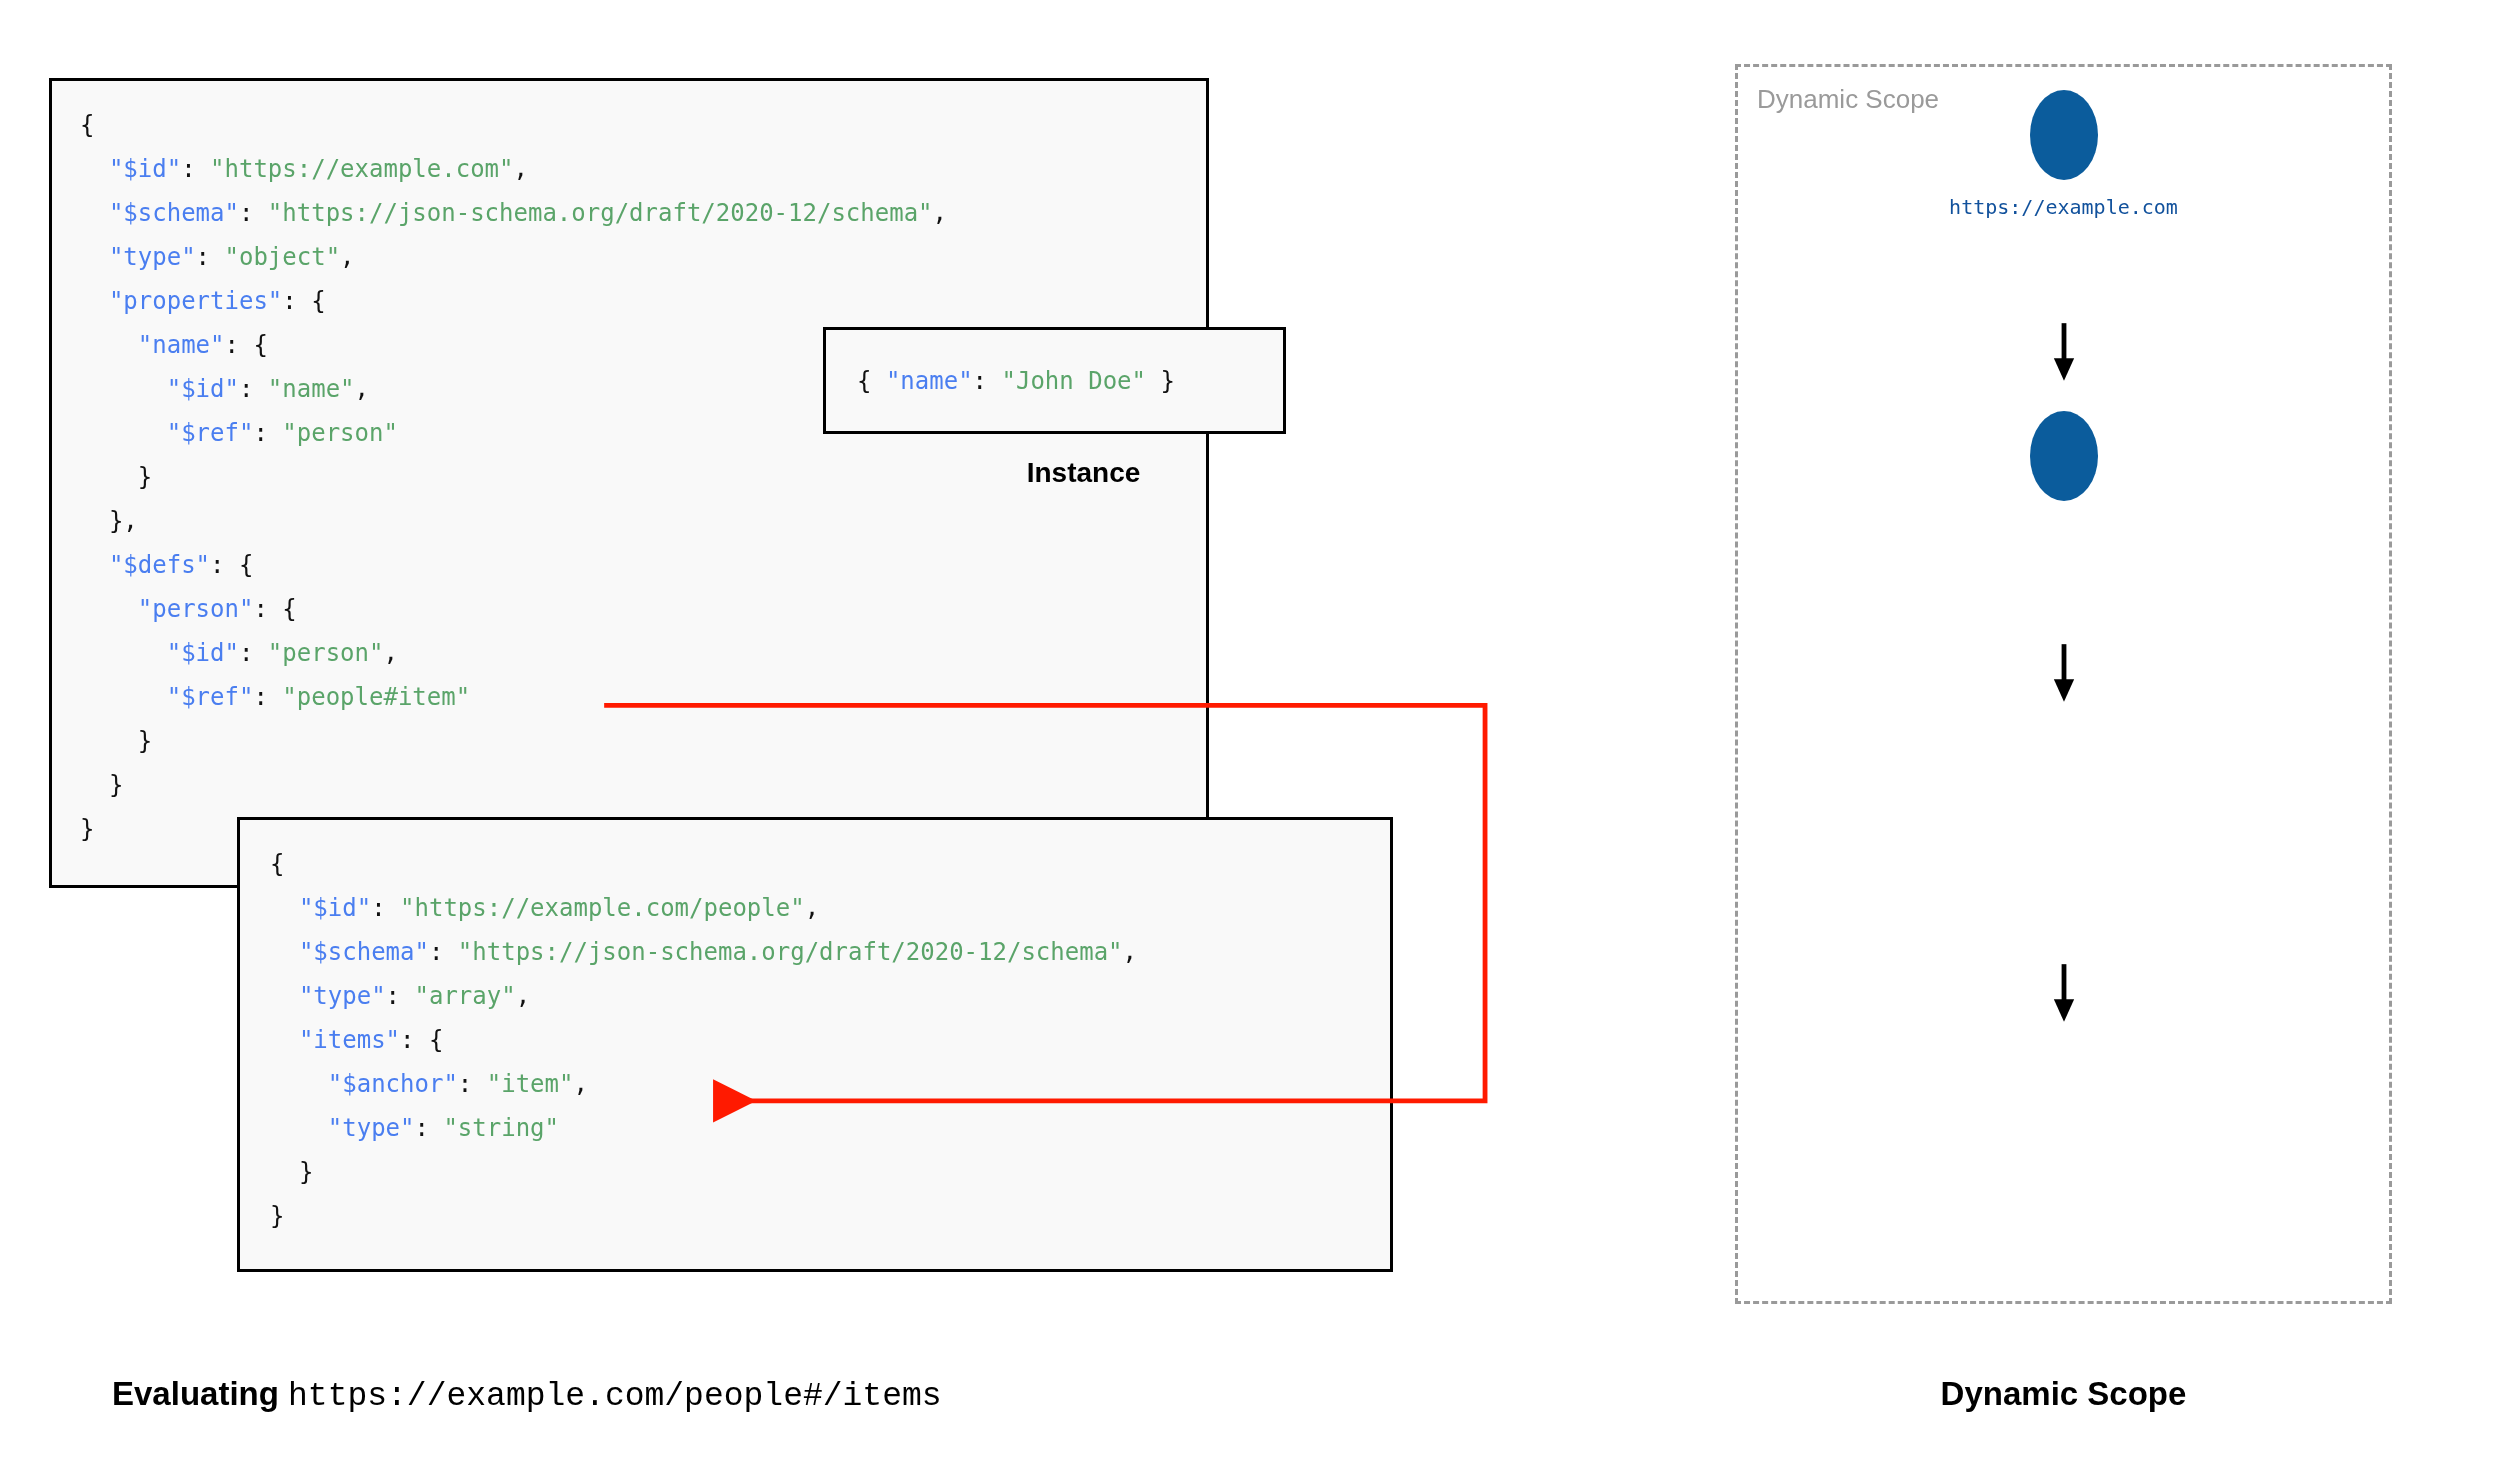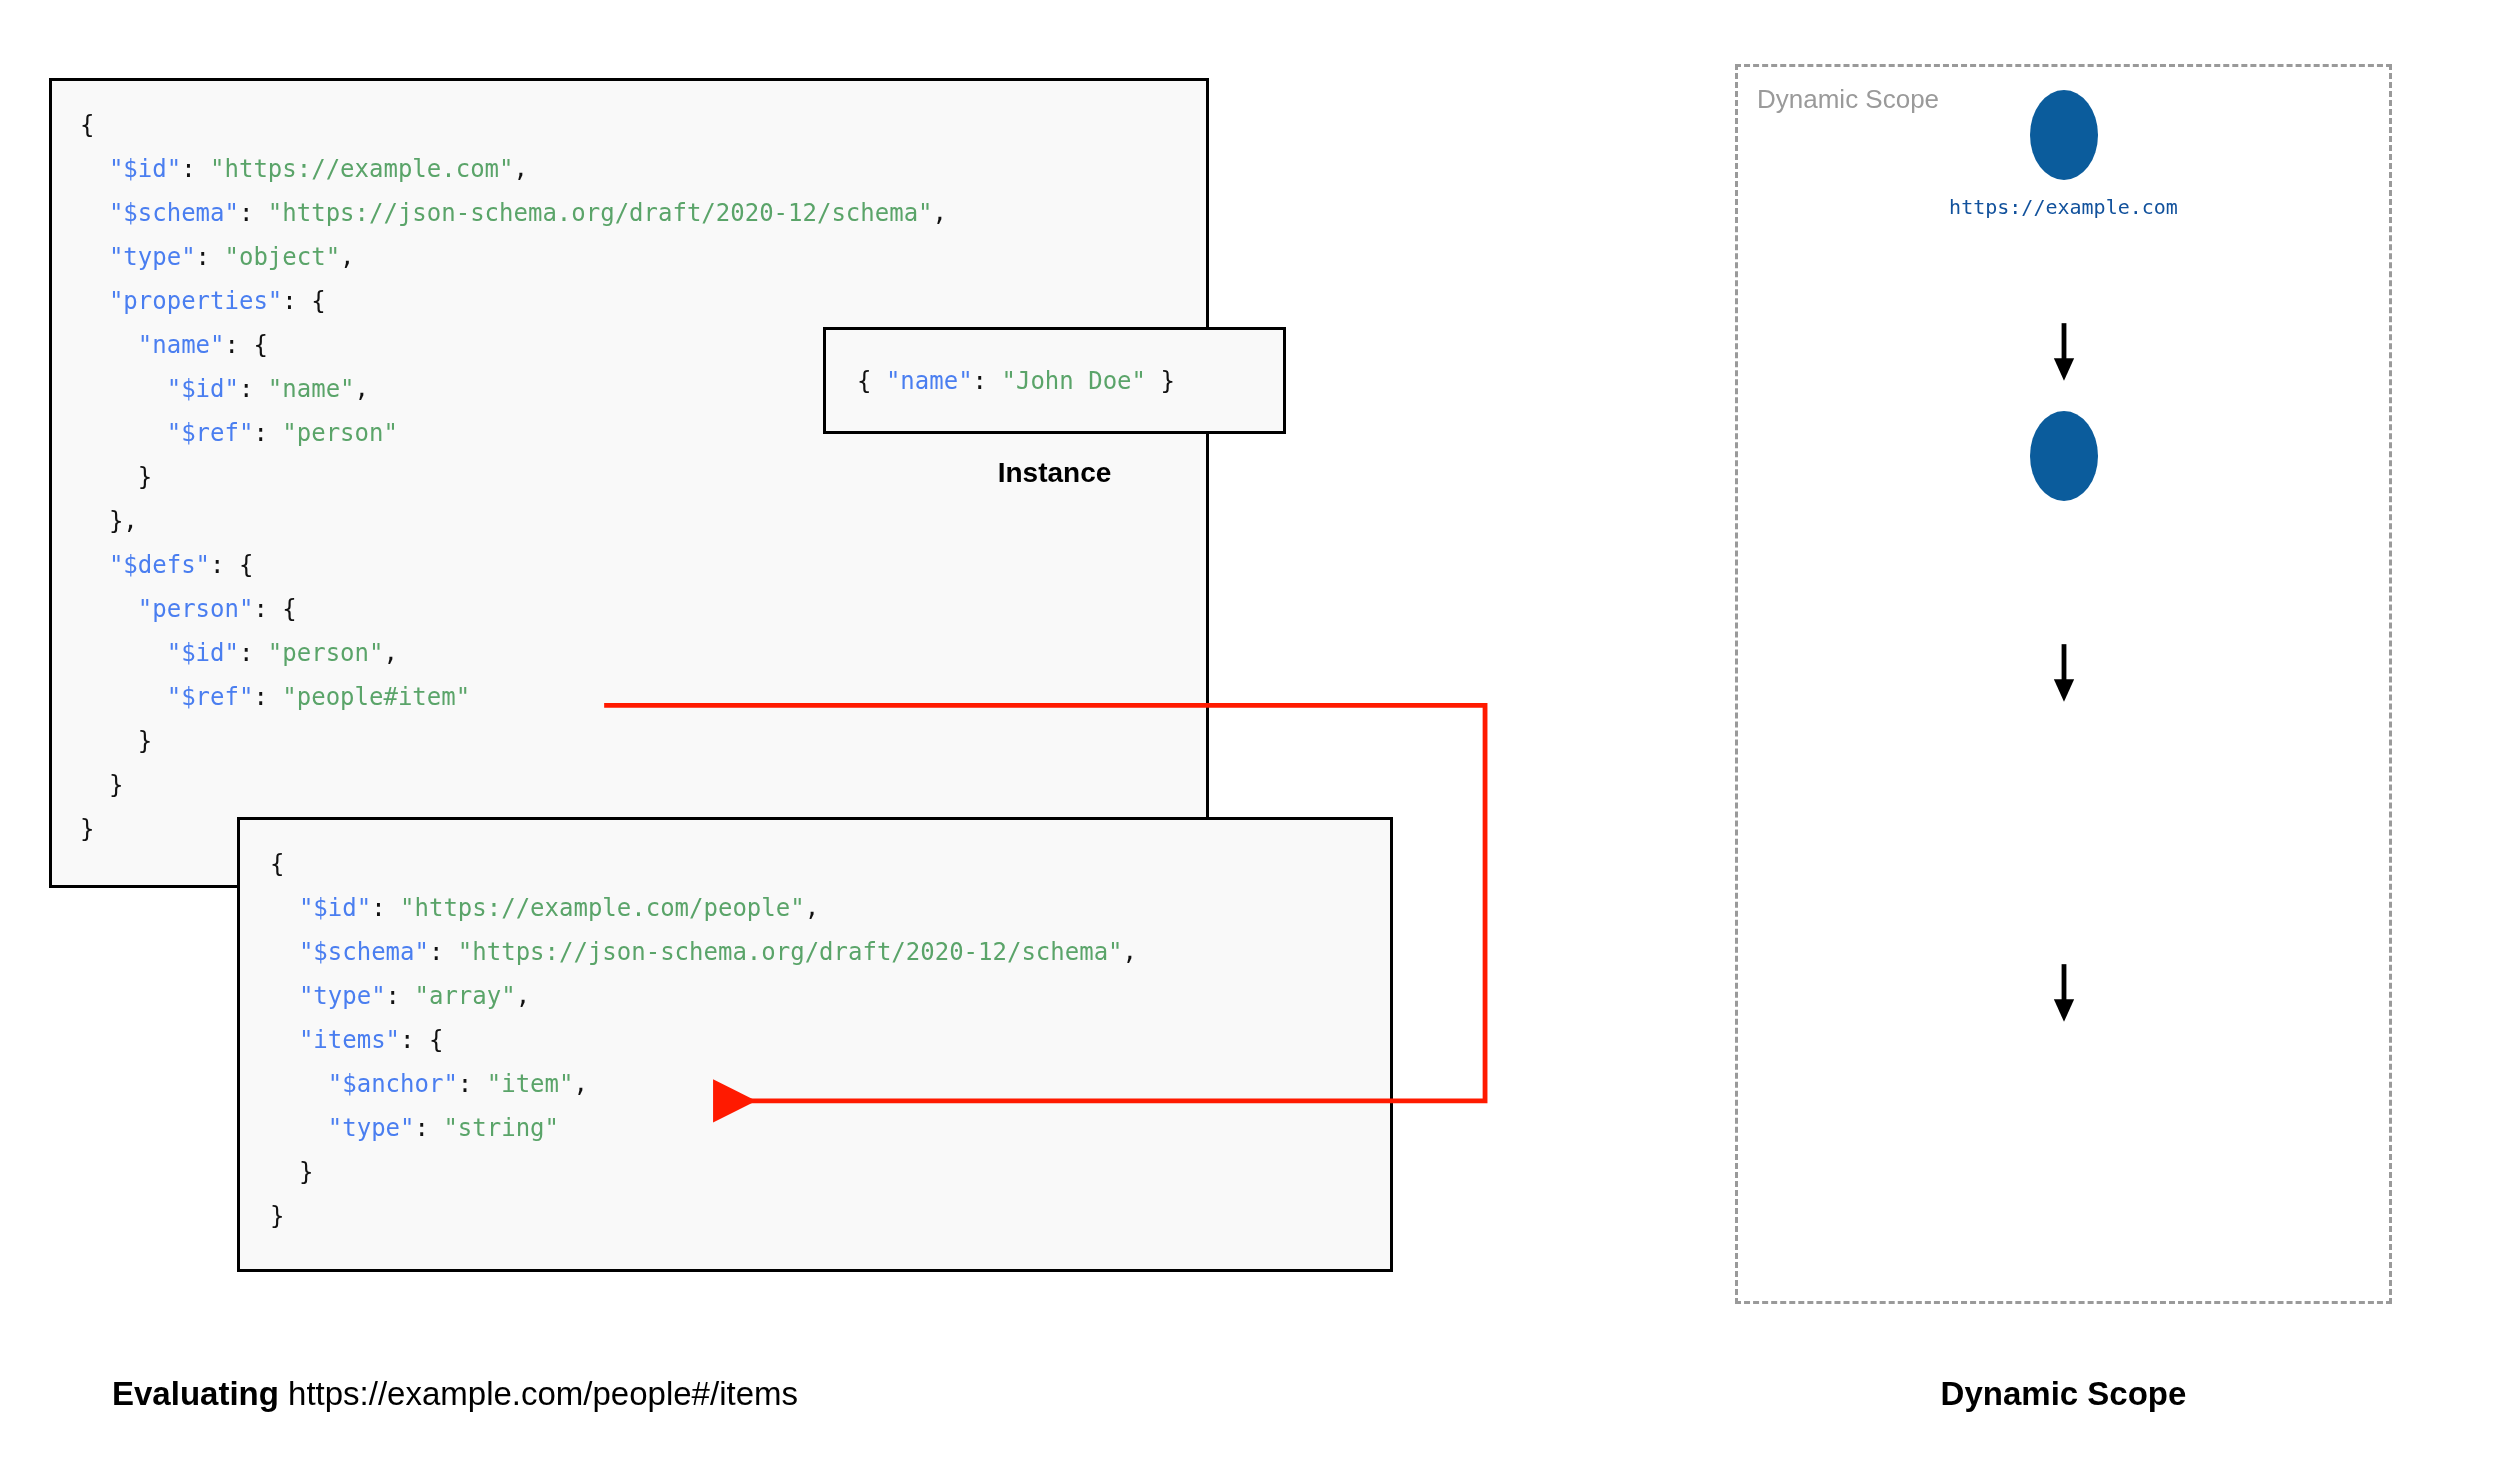--- a/index.html
+++ b/index.html
@@ -47,21 +47,21 @@
     left:823px; top:327px; width:463px; height:107px;
     z-index:6;
   }
   #instance-box .code{
     position:absolute; left:31px; top:29px;
     font-size:24px; line-height:44px;
   }
 
   #instance-caption{
     position:absolute;
-    left:823px; top:457px; width:463px;
+    left:852px; top:457px; width:463px;
     text-align:center;
     font-size:28px;
     font-weight:bold;
     color:#000000;
     z-index:6;
   }
 
   #schema-people-box{
     left:237px; top:817px; width:1156px; height:455px;
     z-index:7;
@@ -131,21 +131,21 @@
   #evaluating-caption{
     position:absolute;
     left:112px; top:1375px;
     font-size:33px;
     color:#000000;
     white-space:nowrap;
     z-index:4;
   }
   #evaluating-caption .bold-label{font-weight:bold;}
   #evaluating-caption .mono-url{
-    font-family:Liberation Sans, sans-serif;
+    font-family:Liberation Mono, monospace;
     font-weight:normal;
   }
   #dynamic-scope-caption{
     position:absolute;
     left:1735px; top:1375px;
     width:657px;
     text-align:center;
     font-size:33px;
     font-weight:bold;
     color:#000000;

